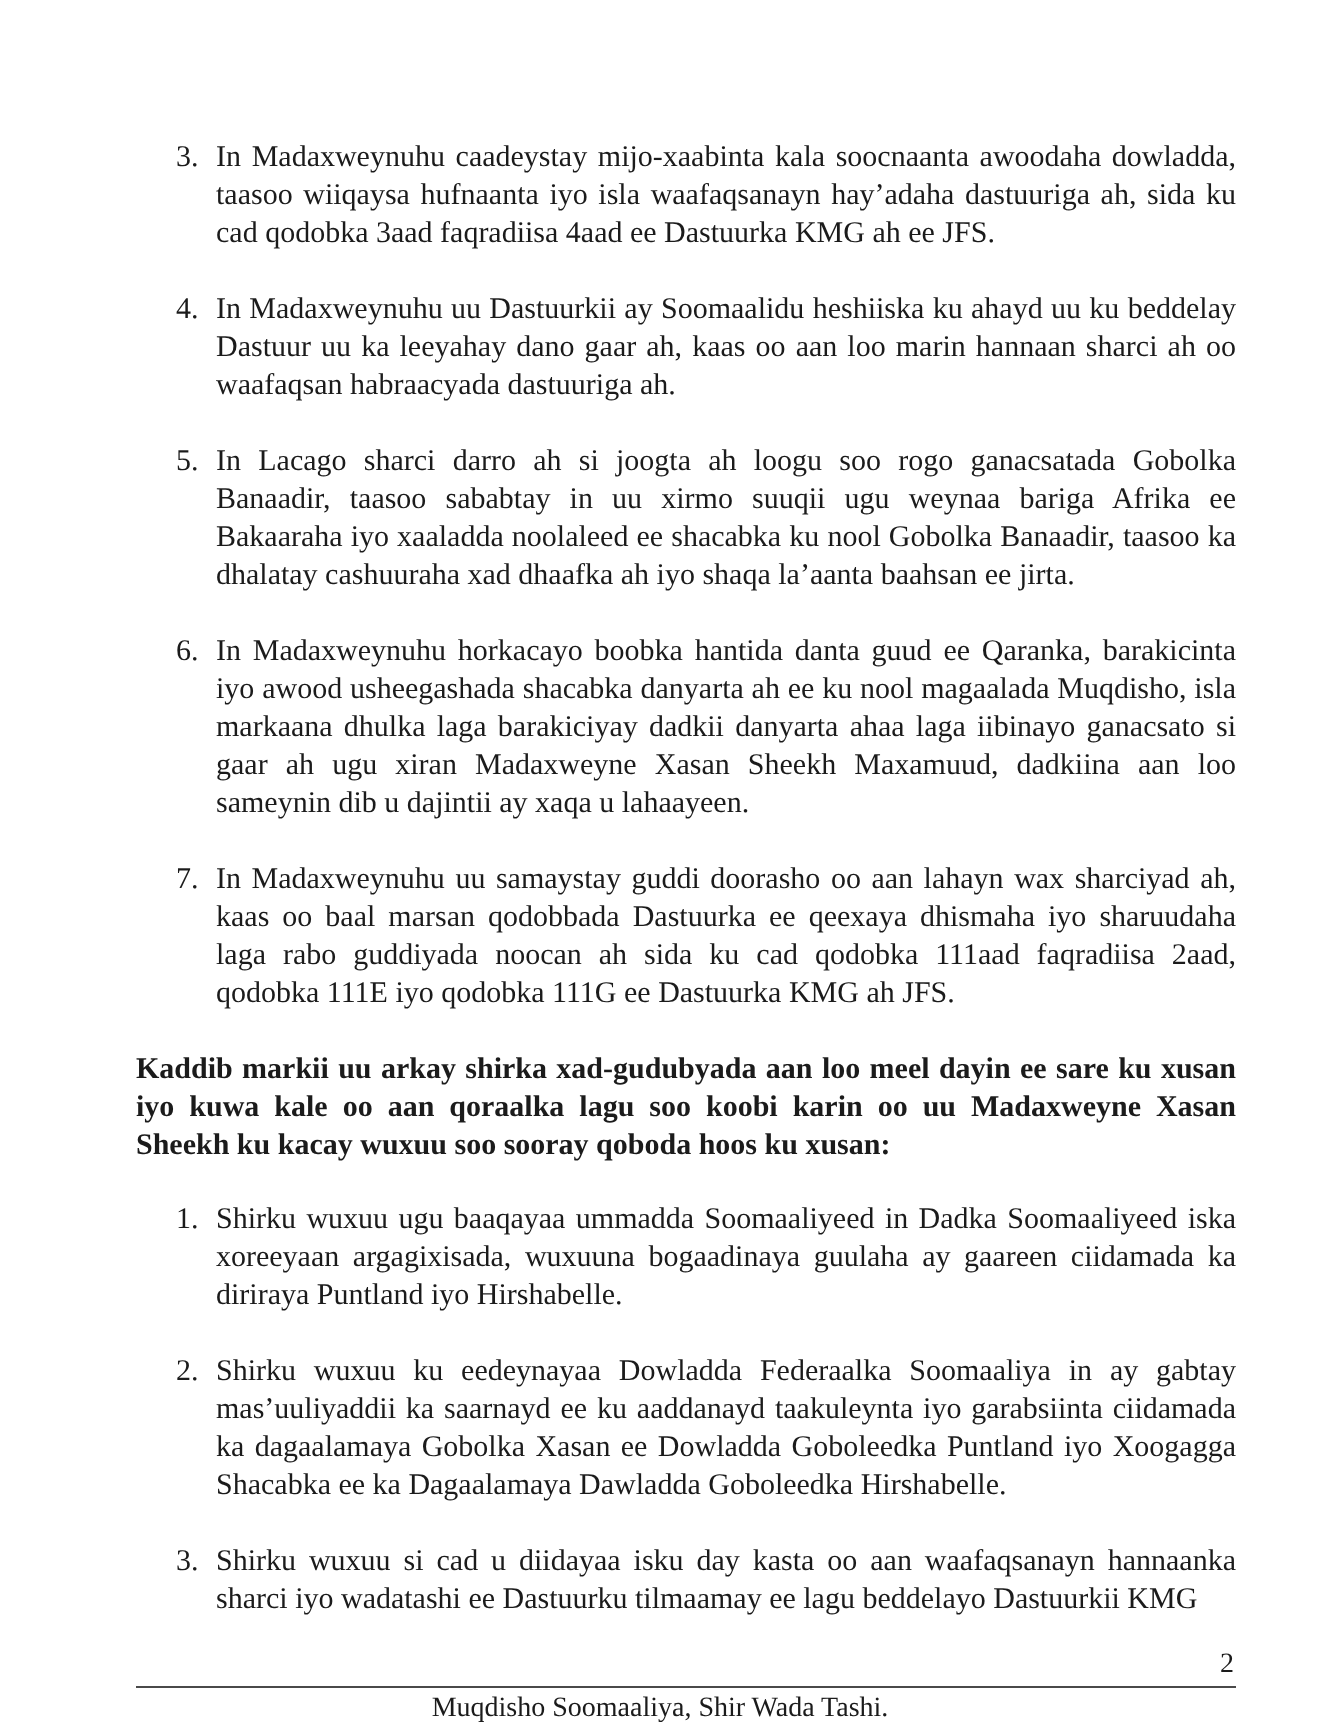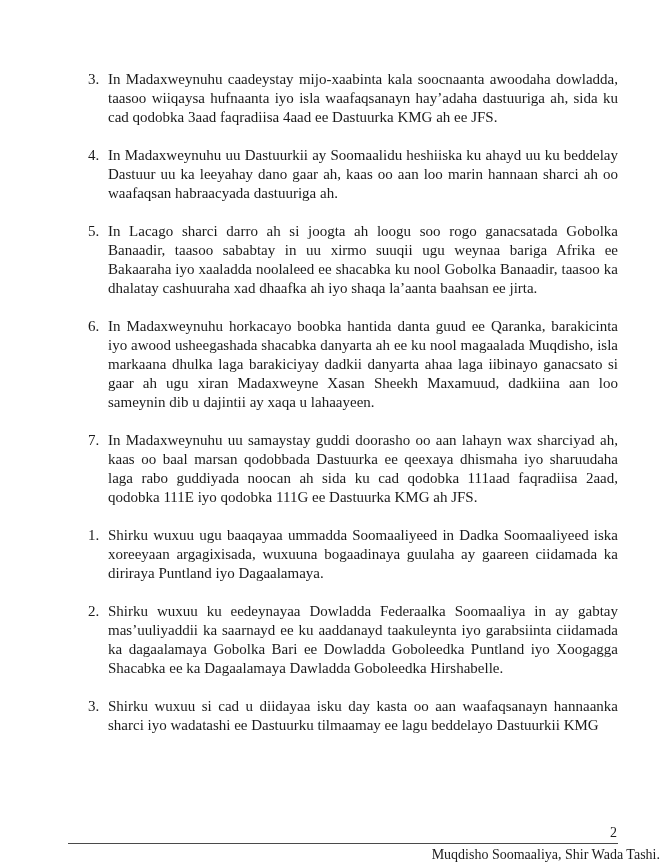--- a/index.html
+++ b/index.html
@@ -56,21 +56,21 @@
     font-family: "Liberation Serif", serif;
     font-size: 14px;
     line-height: 18px;
     color: #1b1b1b;
   }
   .footer-text {
     position: absolute;
     top: 846px;
     left: 0;
     width: 660px;
-    text-align: right;
+    text-align: center;
     font-family: "Liberation Serif", serif;
     font-size: 14px;
     line-height: 18px;
     color: #1b1b1b;
   }
 </style>
 </head>
 <body>
 
 <div class="page">
@@ -92,29 +92,30 @@
       <div class="list-item">
         <span class="num">6.</span>
         <span class="txt">In Madaxweynuhu horkacayo boobka hantida danta guud ee Qaranka, barakicinta iyo awood usheegashada shacabka danyarta ah ee ku nool magaalada Muqdisho, isla markaana dhulka laga barakiciyay dadkii danyarta ahaa laga iibinayo ganacsato si gaar ah ugu xiran Madaxweyne Xasan Sheekh Maxamuud, dadkiina aan loo sameynin dib u dajintii ay xaqa u lahaayeen.</span>
       </div>
       <div class="list-item">
         <span class="num">7.</span>
         <span class="txt">In Madaxweynuhu uu samaystay guddi doorasho oo aan lahayn wax sharciyad ah, kaas oo baal marsan qodobbada Dastuurka ee qeexaya dhismaha iyo sharuudaha laga rabo guddiyada noocan ah sida ku cad qodobka 111aad faqradiisa 2aad, qodobka 111E iyo qodobka 111G ee Dastuurka KMG ah JFS.</span>
       </div>
     </div>
 
+    <p class="intro">Kaddib markii uu arkay shirka xad-gudubyada aan loo meel dayin ee sare ku xusan iyo kuwa kale oo aan qoraalka lagu soo koobi karin oo uu Madaxweyne Xasan Sheekh ku kacay wuxuu soo sooray qoboda hoos ku xusan:</p>
 
     <div class="list">
       <div class="list-item">
         <span class="num">1.</span>
-        <span class="txt">Shirku wuxuu ugu baaqayaa ummadda Soomaaliyeed in Dadka Soomaaliyeed iska xoreeyaan argagixisada, wuxuuna bogaadinaya guulaha ay gaareen ciidamada ka diriraya Puntland iyo Dagaalamaya.</span>
+        <span class="txt">Shirku wuxuu ugu baaqayaa ummadda Soomaaliyeed in Dadka Soomaaliyeed iska xoreeyaan argagixisada, wuxuuna bogaadinaya guulaha ay gaareen ciidamada ka diriraya Puntland iyo Hirshabelle.</span>
       </div>
       <div class="list-item">
         <span class="num">2.</span>
-        <span class="txt">Shirku wuxuu ku eedeynayaa Dowladda Federaalka Soomaaliya in ay gabtay mas’uuliyaddii ka saarnayd ee ku aaddanayd taakuleynta iyo garabsiinta ciidamada ka dagaalamaya Gobolka Bari ee Dowladda Goboleedka Puntland iyo Xoogagga Shacabka ee ka Dagaalamaya Dawladda Goboleedka Hirshabelle.</span>
+        <span class="txt">Shirku wuxuu ku eedeynayaa Dowladda Federaalka Soomaaliya in ay gabtay mas’uuliyaddii ka saarnayd ee ku aaddanayd taakuleynta iyo garabsiinta ciidamada ka dagaalamaya Gobolka Xasan ee Dowladda Goboleedka Puntland iyo Xoogagga Shacabka ee ka Dagaalamaya Dawladda Goboleedka Hirshabelle.</span>
       </div>
       <div class="list-item">
         <span class="num">3.</span>
         <span class="txt">Shirku wuxuu si cad u diidayaa isku day kasta oo aan waafaqsanayn hannaanka sharci iyo wadatashi ee Dastuurku tilmaamay ee lagu beddelayo Dastuurkii KMG</span>
       </div>
     </div>
 
   </div>
 
   <div class="page-number">2</div>

